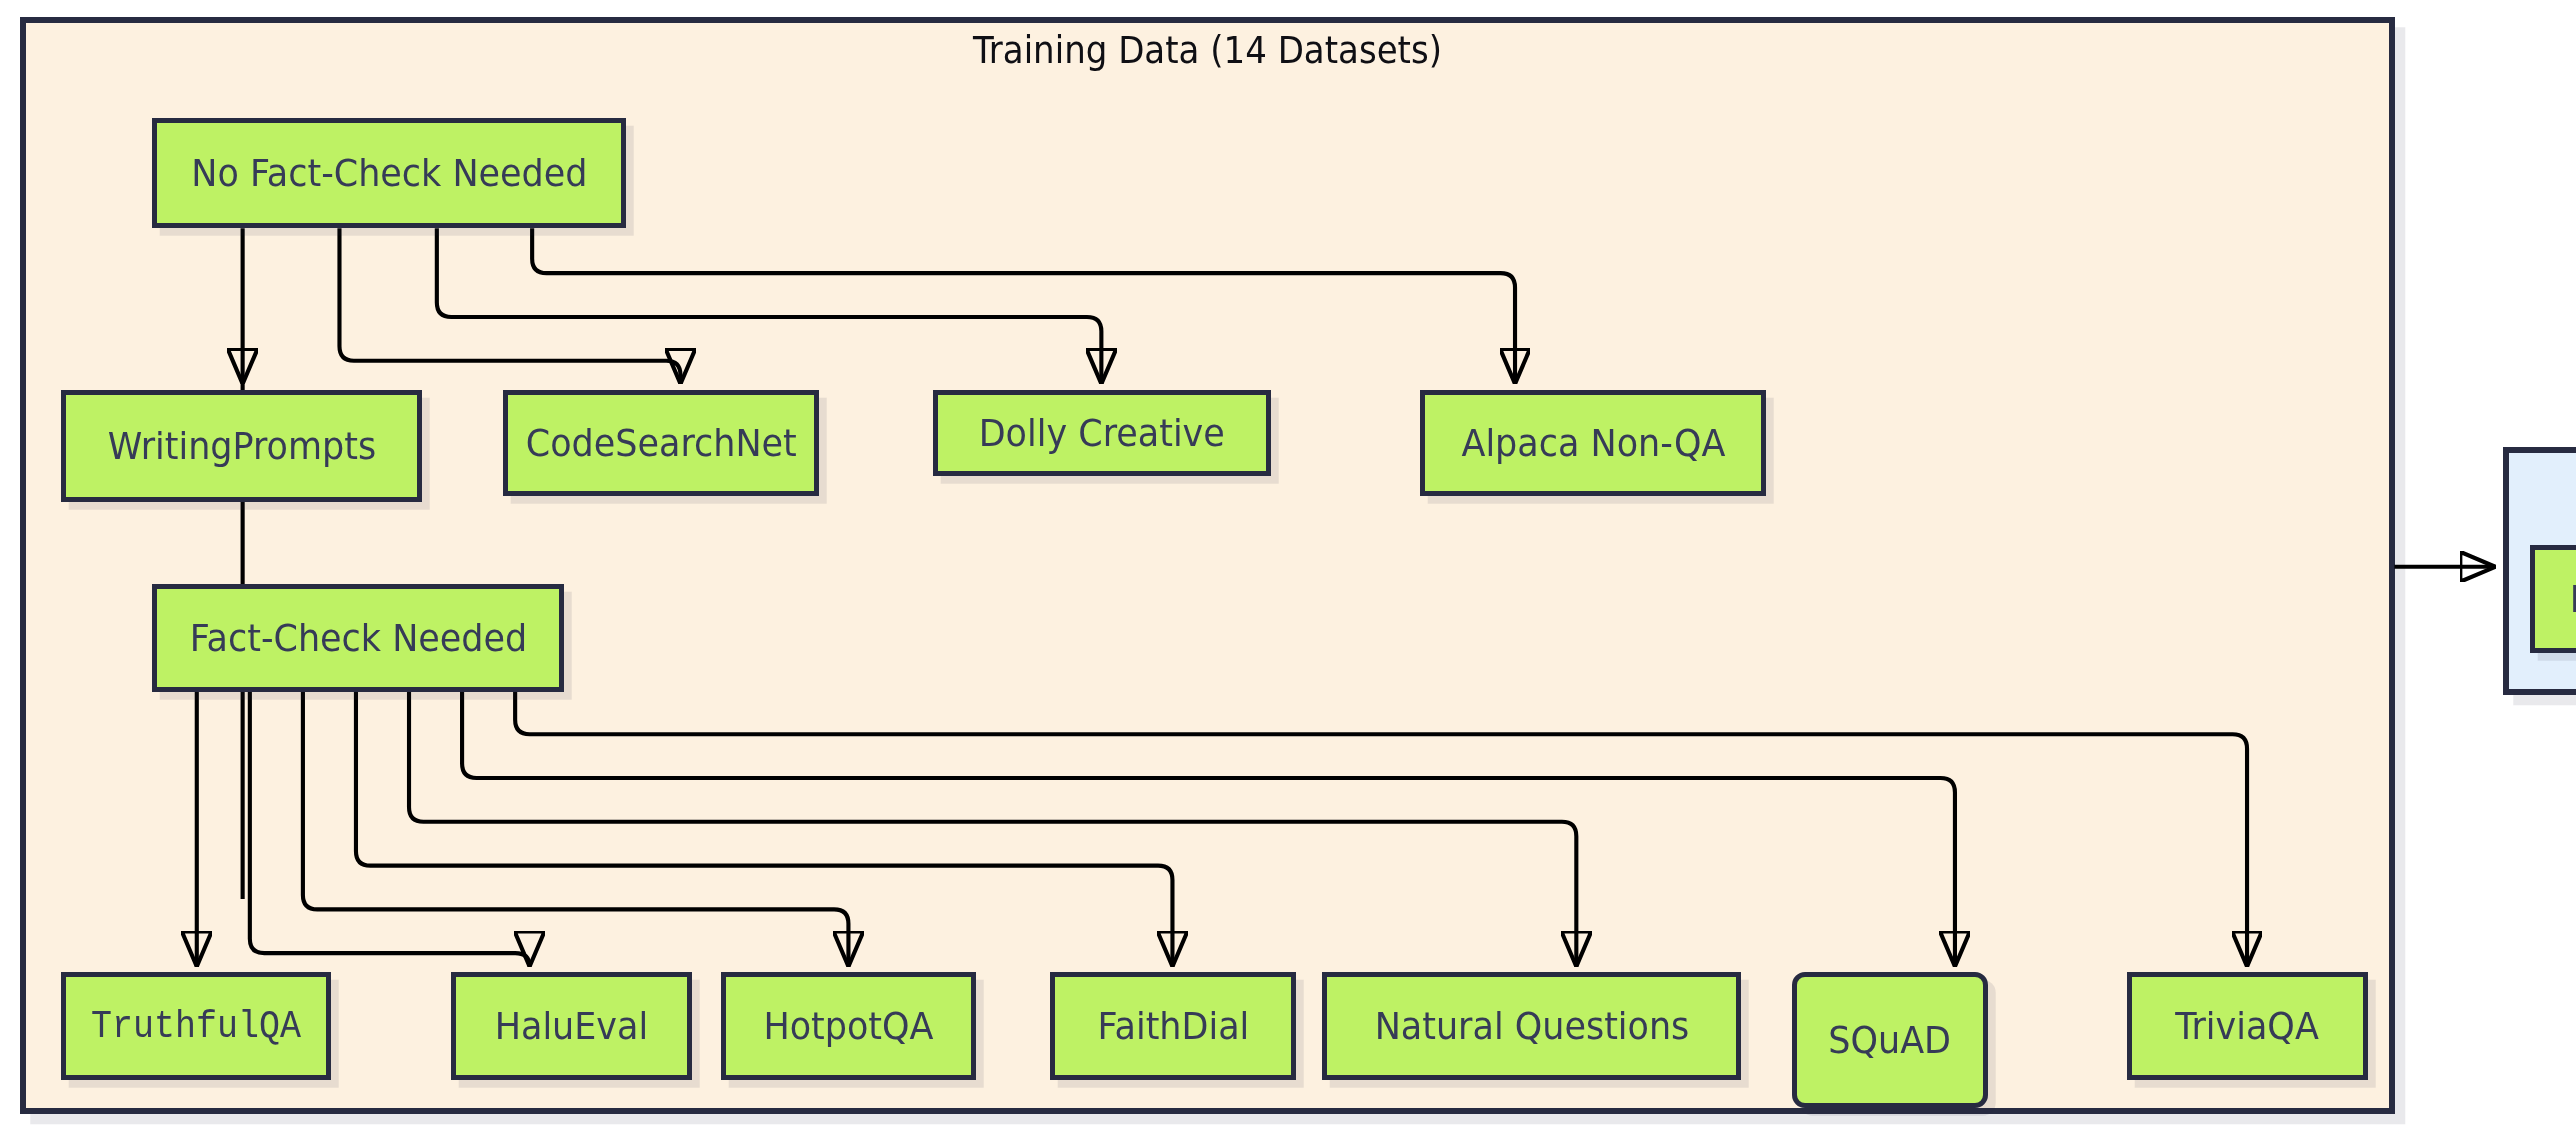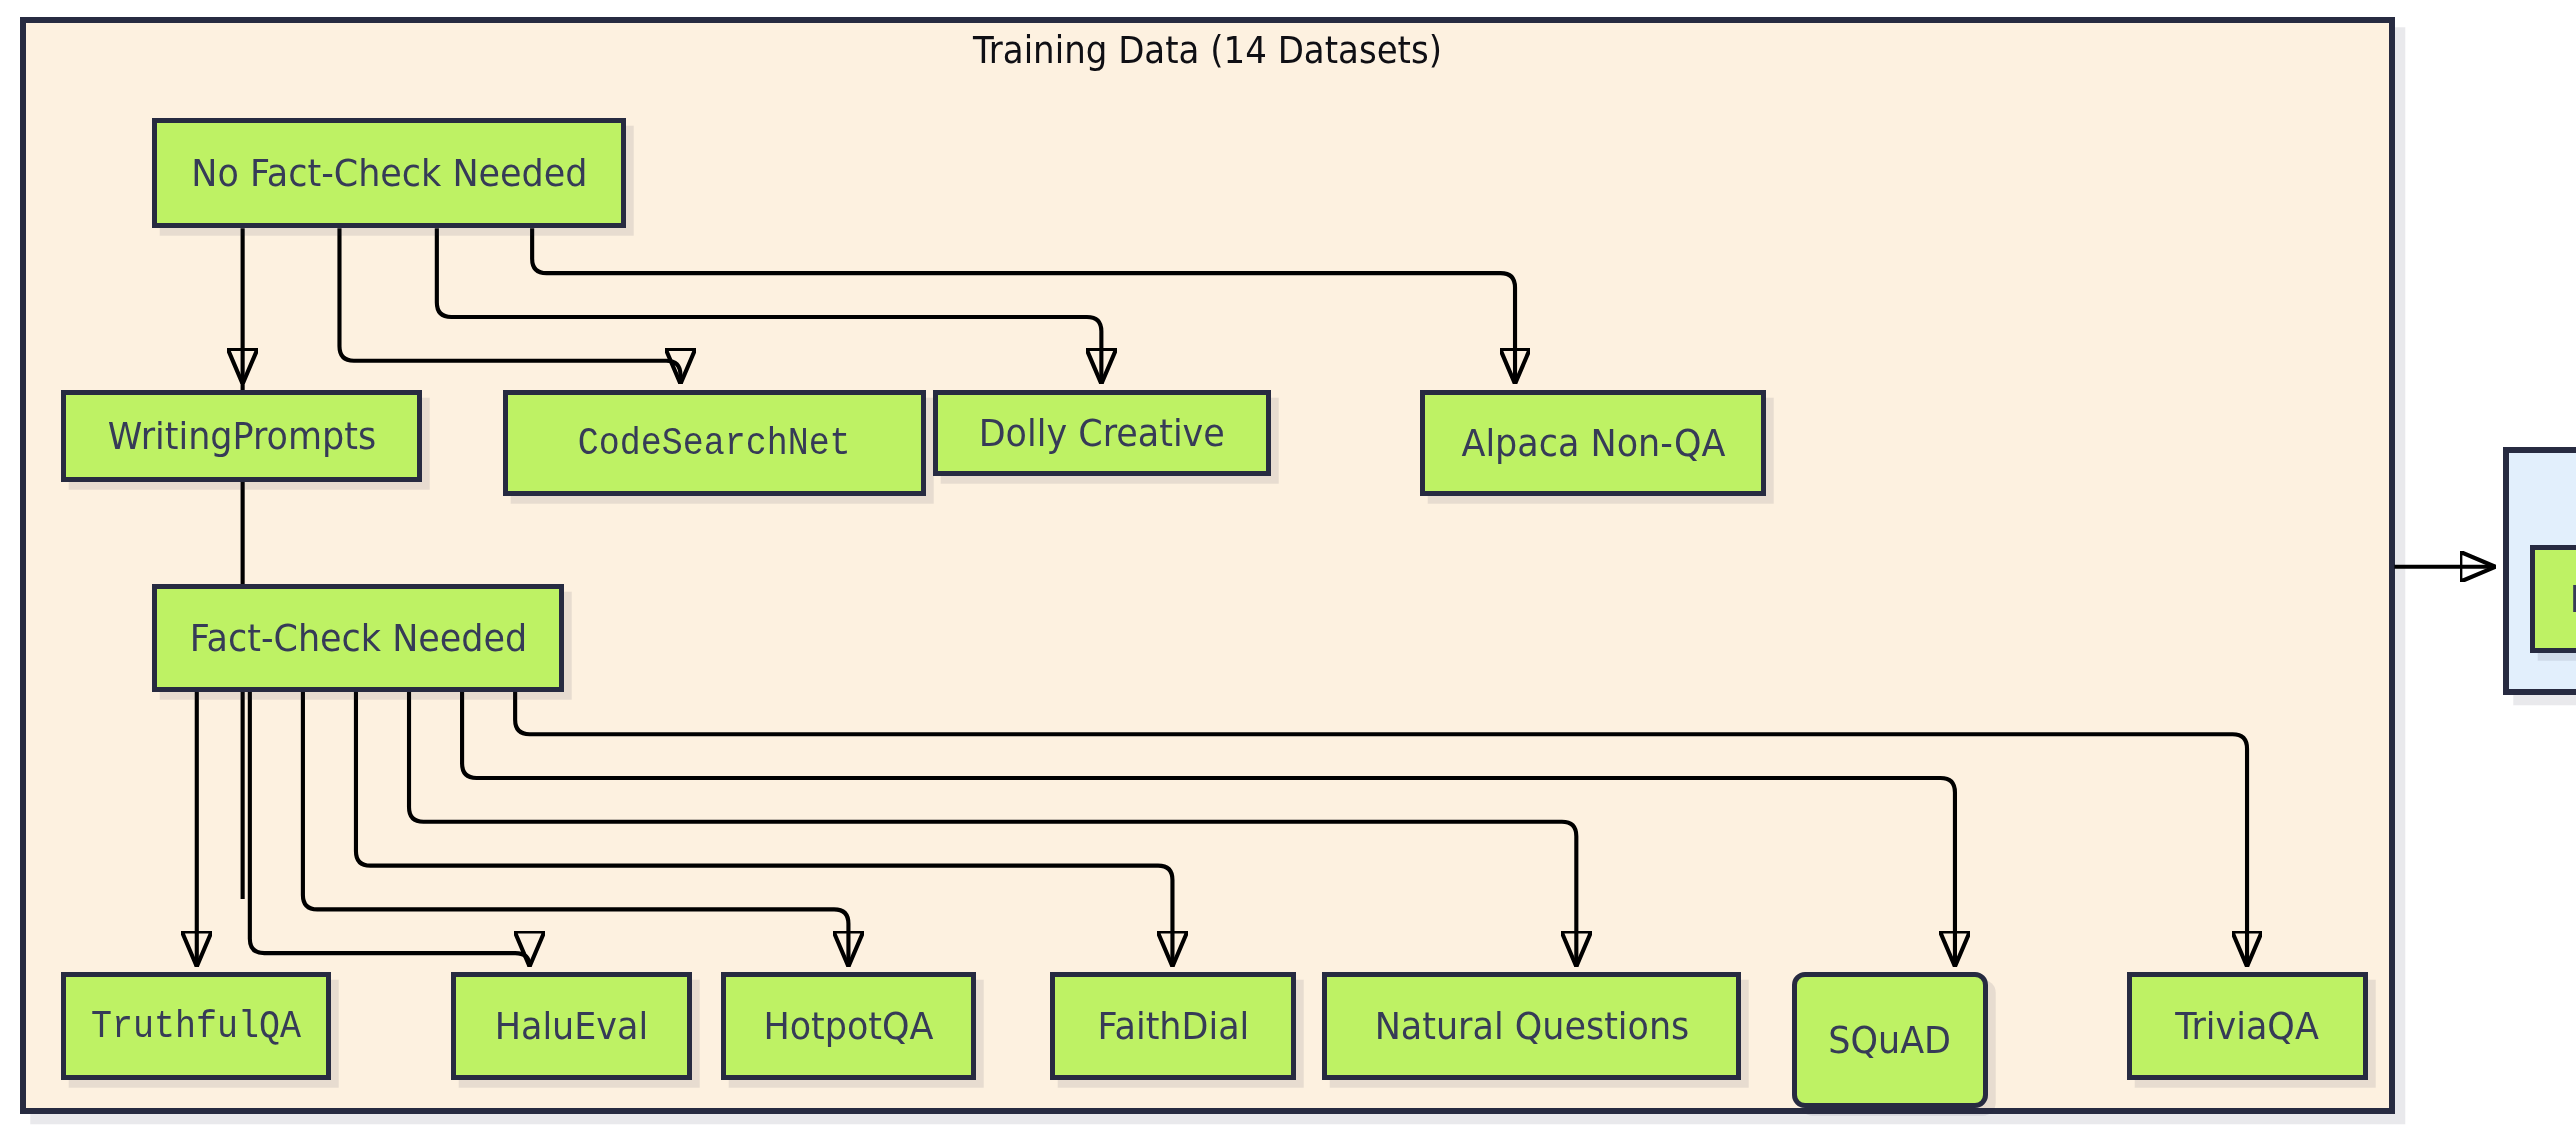--- a/index.html
+++ b/index.html
@@ -105,24 +105,24 @@
   </svg>
 
   <div class="node" style="left:152px; top:118px; width:474px; height:110px;">
     <span class="lbl">No Fact-Check Needed</span>
   </div>
 
   <div class="node" style="left:152px; top:584px; width:412px; height:108px;">
     <span class="lbl">Fact-Check Needed</span>
   </div>
 
-  <div class="node" style="left:61px; top:390px; width:361px; height:92px;">
+  <div class="node" style="left:61px; top:390px; width:361px; height:112px;">
     <span class="lbl">WritingPrompts</span>
   </div>
-  <div class="node" style="left:503px; top:390px; width:423px; height:106px;font-family:Liberation Mono, monospace;">
+  <div class="node" style="left:503px; top:390px; width:316px; height:106px;">
     <span class="lbl">CodeSearchNet</span>
   </div>
   <div class="node" style="left:933px; top:390px; width:338px; height:86px;">
     <span class="lbl">Dolly Creative</span>
   </div>
   <div class="node" style="left:1396px; top:390px; width:346px; height:106px;margin-left:24px;">
     <span class="lbl">Alpaca Non-QA</span>
   </div>
 
   <div class="node" style="left:61px; top:972px; width:270px; height:108px;font-family:Liberation Mono, monospace;">

